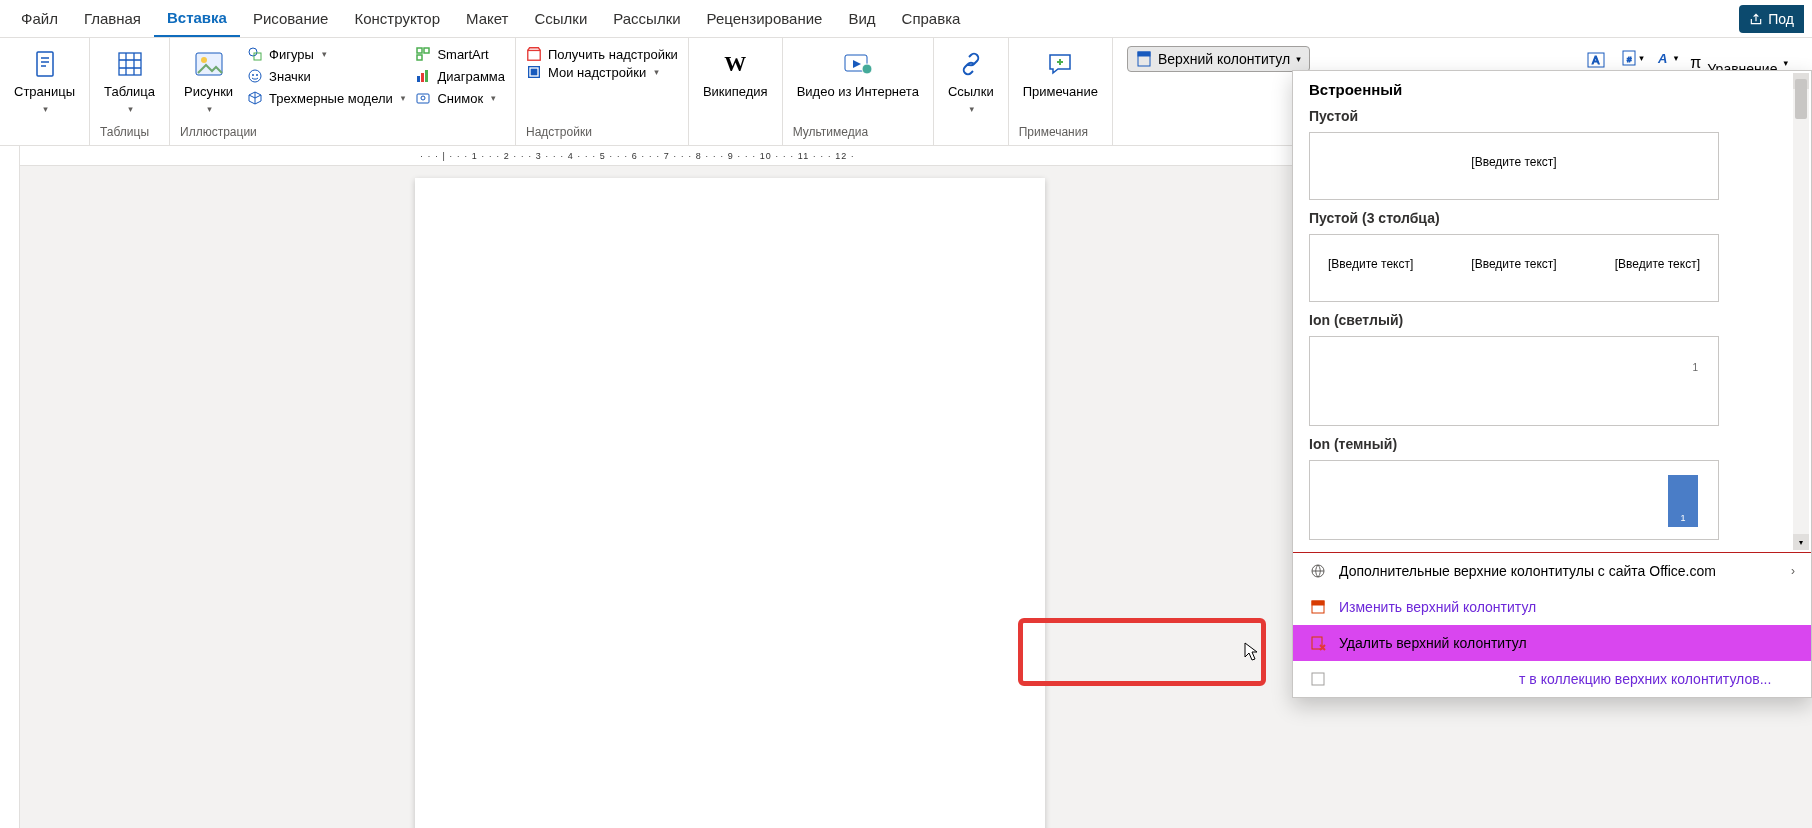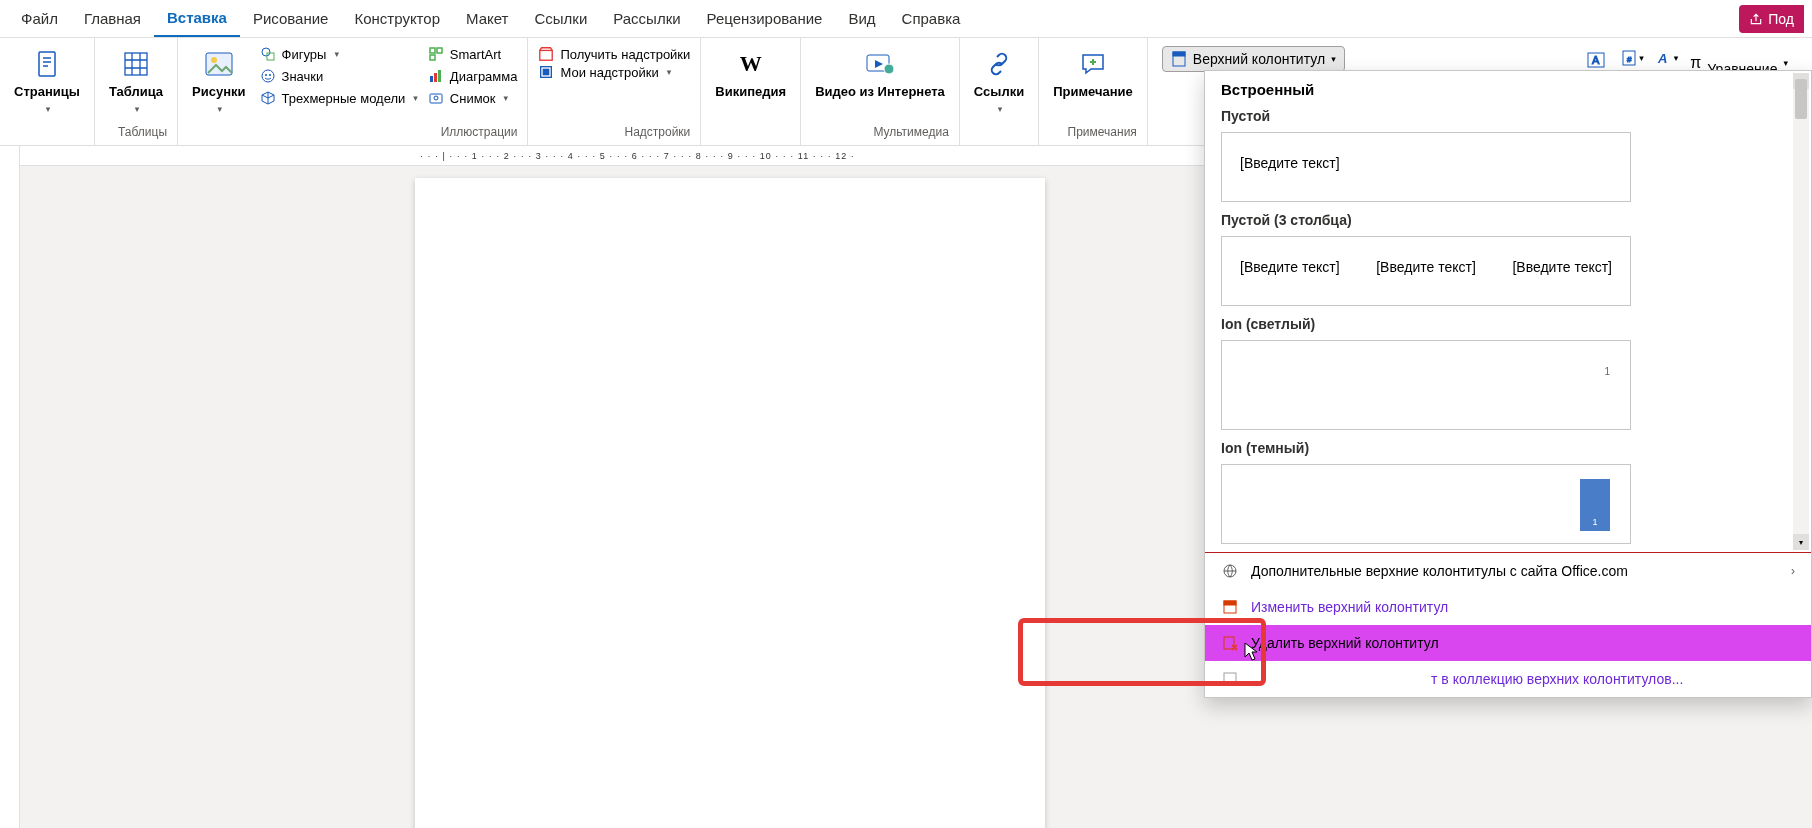--- a/index.html
+++ b/index.html
@@ -1,53 +1,53 @@
 <!DOCTYPE html>
 <html><head>
 <meta charset="utf-8">
 <style>
 * { margin: 0; padding: 0; box-sizing: border-box; font-family: 'Segoe UI', sans-serif; }
 body { background: #f3f2f1; width: 1812px; height: 828px; overflow: hidden; position: relative; }
 
 .menubar { background: #fff; display: flex; align-items: center; height: 38px; padding: 0 8px; border-bottom: 1px solid #e1dfdd; }
 .menubar .tab { padding: 9px 13px; font-size: 15px; color: #323130; cursor: pointer; }
 .menubar .tab.active { color: #0f6cbd; border-bottom: 2px solid #0f6cbd; font-weight: 600; }
-.share-btn { margin-left: auto; background: #be185d; color: #fff; padding: 6px 10px; border-radius: 4px 0 0 4px; font-size: 14px; display:flex; align-items:center; gap:5px;}
+.share-btn { margin-left: auto; background: #0c4a6e; color: #fff; padding: 6px 10px; border-radius: 4px 0 0 4px; font-size: 14px; display:flex; align-items:center; gap:5px;}
 
 .ribbon { background: #fff; display: flex; height: 108px; border-bottom: 1px solid #e1dfdd; }
 .group { border-right: 1px solid #e1dfdd; padding: 4px 10px; display: flex; flex-direction: column; justify-content: space-between; }
 .group-inner { display: flex; gap: 10px; align-items: flex-start; flex: 1; padding-top:4px;}
-.group-label { text-align: right; font-size: 12px; color: #605e5c; padding-bottom: 2px; }
+.group-label { text-align: left; font-size: 12px; color: #605e5c; padding-bottom: 2px; }
 .big-btn { display: flex; flex-direction: column; align-items: center; gap: 4px; padding: 2px 4px; cursor:pointer; }
 .big-btn .ico { width: 32px; height: 32px; display:flex; align-items:center; justify-content:center;}
-.big-btn span { font-size: 13px; text-align:center; line-height:1.2;font-weight:bold;}
+.big-btn span { font-size: 13px; text-align:center; line-height:1.2;}
 .small-list { display: flex; flex-direction: column; gap: 6px; }
 .small-btn { display: flex; align-items: center; gap: 6px; font-size: 13px; cursor:pointer; white-space:nowrap;}
 .small-btn .ico { width:16px; height:16px; display:flex; align-items:center; justify-content:center;}
 .caret::after { content:'▾'; font-size:9px; color:#605e5c; margin-left:2px;}
 
 .right-dd { display:flex; gap:4px; padding:4px 10px 0 4px; align-items:flex-start;}
 .header-dd { border:1px solid #a19f9d; border-radius:4px; padding:3px 8px; font-size:14px; display:flex; align-items:center; gap:6px; background:#fff; cursor:pointer;}
 .txtbox-btn { width:34px; height:28px; border:1px solid transparent; display:flex; align-items:center; justify-content:center; }
 .mini-dd { display:flex; align-items:center; gap:2px; padding:3px 4px; cursor:pointer;}
 
 .doc-area { display:flex; position:absolute; top:146px; left:0; right:0; bottom:0; background:#f8f8f8;}
 .vruler { width:20px; background:#fff; border-right:1px solid #e1dfdd; position:relative;}
 .hruler-wrap { flex:1; display:flex; flex-direction:column;}
 .hruler { height:20px; background:#fff; border-bottom:1px solid #e1dfdd; font-size:9px; color:#333; display:flex; align-items:center; padding-left:400px; gap:2px; letter-spacing:1px; white-space:nowrap;}
 .hruler .mrk { display:inline-block; }
 .canvas { flex:1; background:#f3f2f1; position:relative; overflow:hidden;}
 .page { position:absolute; top:12px; left:395px; width:630px; height:660px; background:#fff; box-shadow:0 2px 6px rgba(0,0,0,.2);}
 
-.gallery { position:absolute; top:70px; right:0; width:608px; height:628px; background:#fff; border:1px solid #c8c6c4; box-shadow:0 8px 20px rgba(0,0,0,.2); z-index:50; display:flex; flex-direction:column;}
+.gallery { position:absolute; top:70px; right:0; width:520px; height:628px; background:#fff; border:1px solid #c8c6c4; box-shadow:0 8px 20px rgba(0,0,0,.2); z-index:50; display:flex; flex-direction:column;}
 .gallery-scroll { flex:1; overflow:hidden; padding:10px 18px 0 16px; position:relative;}
 .gal-heading { font-weight:600; font-size:15px; margin-bottom:8px; }
 .gal-section { font-weight:600; font-size:14px; color:#323130; margin:10px 0 8px;}
 .gal-preview { width:410px; border:1px solid #c8c6c4; background:#fff; margin-bottom:8px; padding:22px 18px 30px; position:relative;}
-.gal-preview .ph { font-size:14px; color:#000; }
+.gal-preview .ph { font-size:12px; color:#000; text-align:center;}
 .gal-preview.three { display:flex; justify-content:space-between;}
 .gal-preview.ion-light { text-align:right; padding:20px 20px 50px;}
 .gal-preview.ion-light .pg { font-size:10px; color:#666;}
 .gal-preview.ion-dark { padding:0; height:80px;}
 .gal-preview.ion-dark .block { position:absolute; right:20px; top:14px; width:30px; height:52px; background:#4a7dc7; color:#fff; font-size:9px; display:flex; align-items:flex-end; justify-content:center; padding-bottom:4px;}
 .gal-scrollbar { position:absolute; right:2px; top:4px; width:16px; bottom:4px; background:#f3f2f1;}
 .gal-scrollbar .thumb { position:absolute; top:4px; left:2px; right:2px; height:40px; background:#c8c6c4; border-radius:2px;}
 .gal-scrollbar .btn { position:absolute; left:0; right:0; height:16px; background:#e1dfdd; display:flex; align-items:center; justify-content:center; font-size:8px; cursor:pointer;}
 .gal-scrollbar .btn.up { top:-2px;}
 .gal-scrollbar .btn.down { bottom:-2px;}

